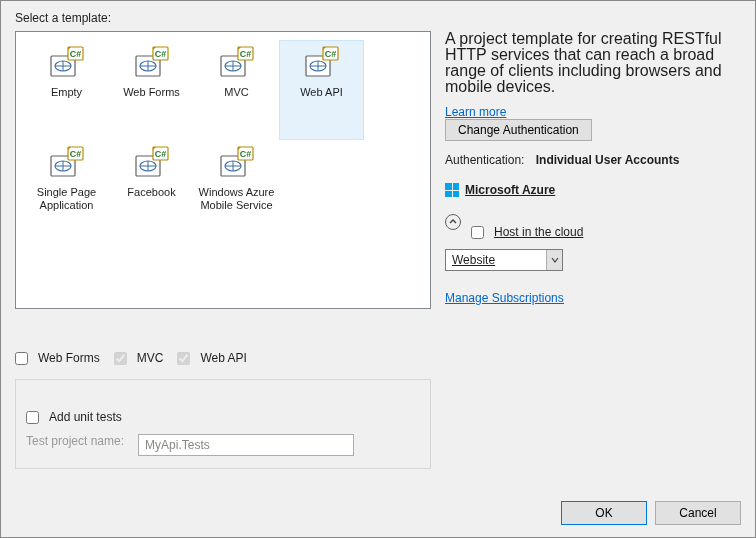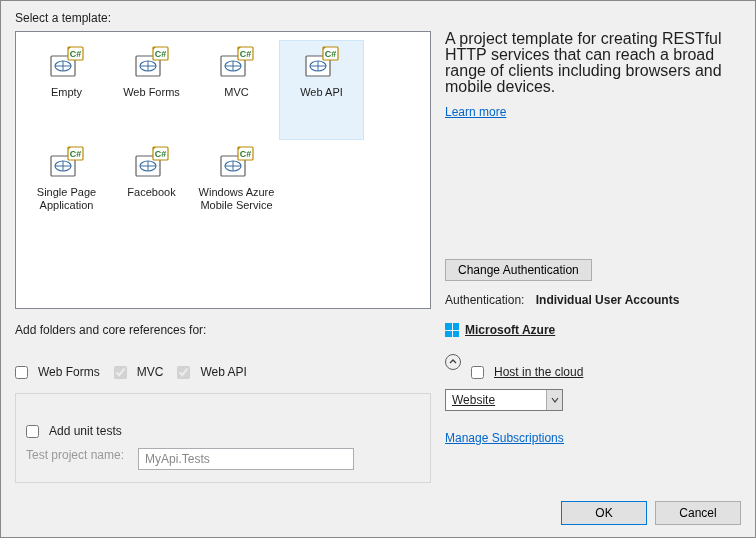--- a/index.html
+++ b/index.html
@@ -85,21 +85,21 @@
     line-height: 16px;
     color: #1e1e1e;
     margin-bottom: 10px;
   }
   a.link {
     color: #0066cc;
     text-decoration: underline;
     font-size: 12px;
     cursor: pointer;
   }
-  .auth-block { margin-top: 140px; }
+  .auth-block { }
   .btn {
     font-family: inherit;
     font-size: 12px;
     padding: 3px 12px;
     background: #e1e1e1;
     border: 1px solid #adadad;
     cursor: default;
   }
   .btn.default {
     border: 1px solid #0078d7;
@@ -319,21 +319,20 @@
     <text x="26.5" y="11" font-size="9" font-family="Segoe UI,Arial" fill="#2a7a2a" text-anchor="middle" font-weight="700">C#</text>
     <path d="M19 1 L22 1 L19 4 Z" fill="#b88a00"></path>
   </svg>
               </div>
     <div class="label">Windows Azure Mobile Service</div>
   </div>
           </div>
       </div>
 
       <div class="folders-block">
-        <div class="section-label">Add folders and core references for:</div>
         <div class="chk-row">
           <label class="chk">
             <input type="checkbox" id="cr-webforms" style="">
             <span>Web Forms</span>
           </label>
           <label class="chk">
             <input type="checkbox" id="cr-mvc" disabled="" checked="" style="">
             <span>MVC</span>
           </label>
           <label class="chk">

